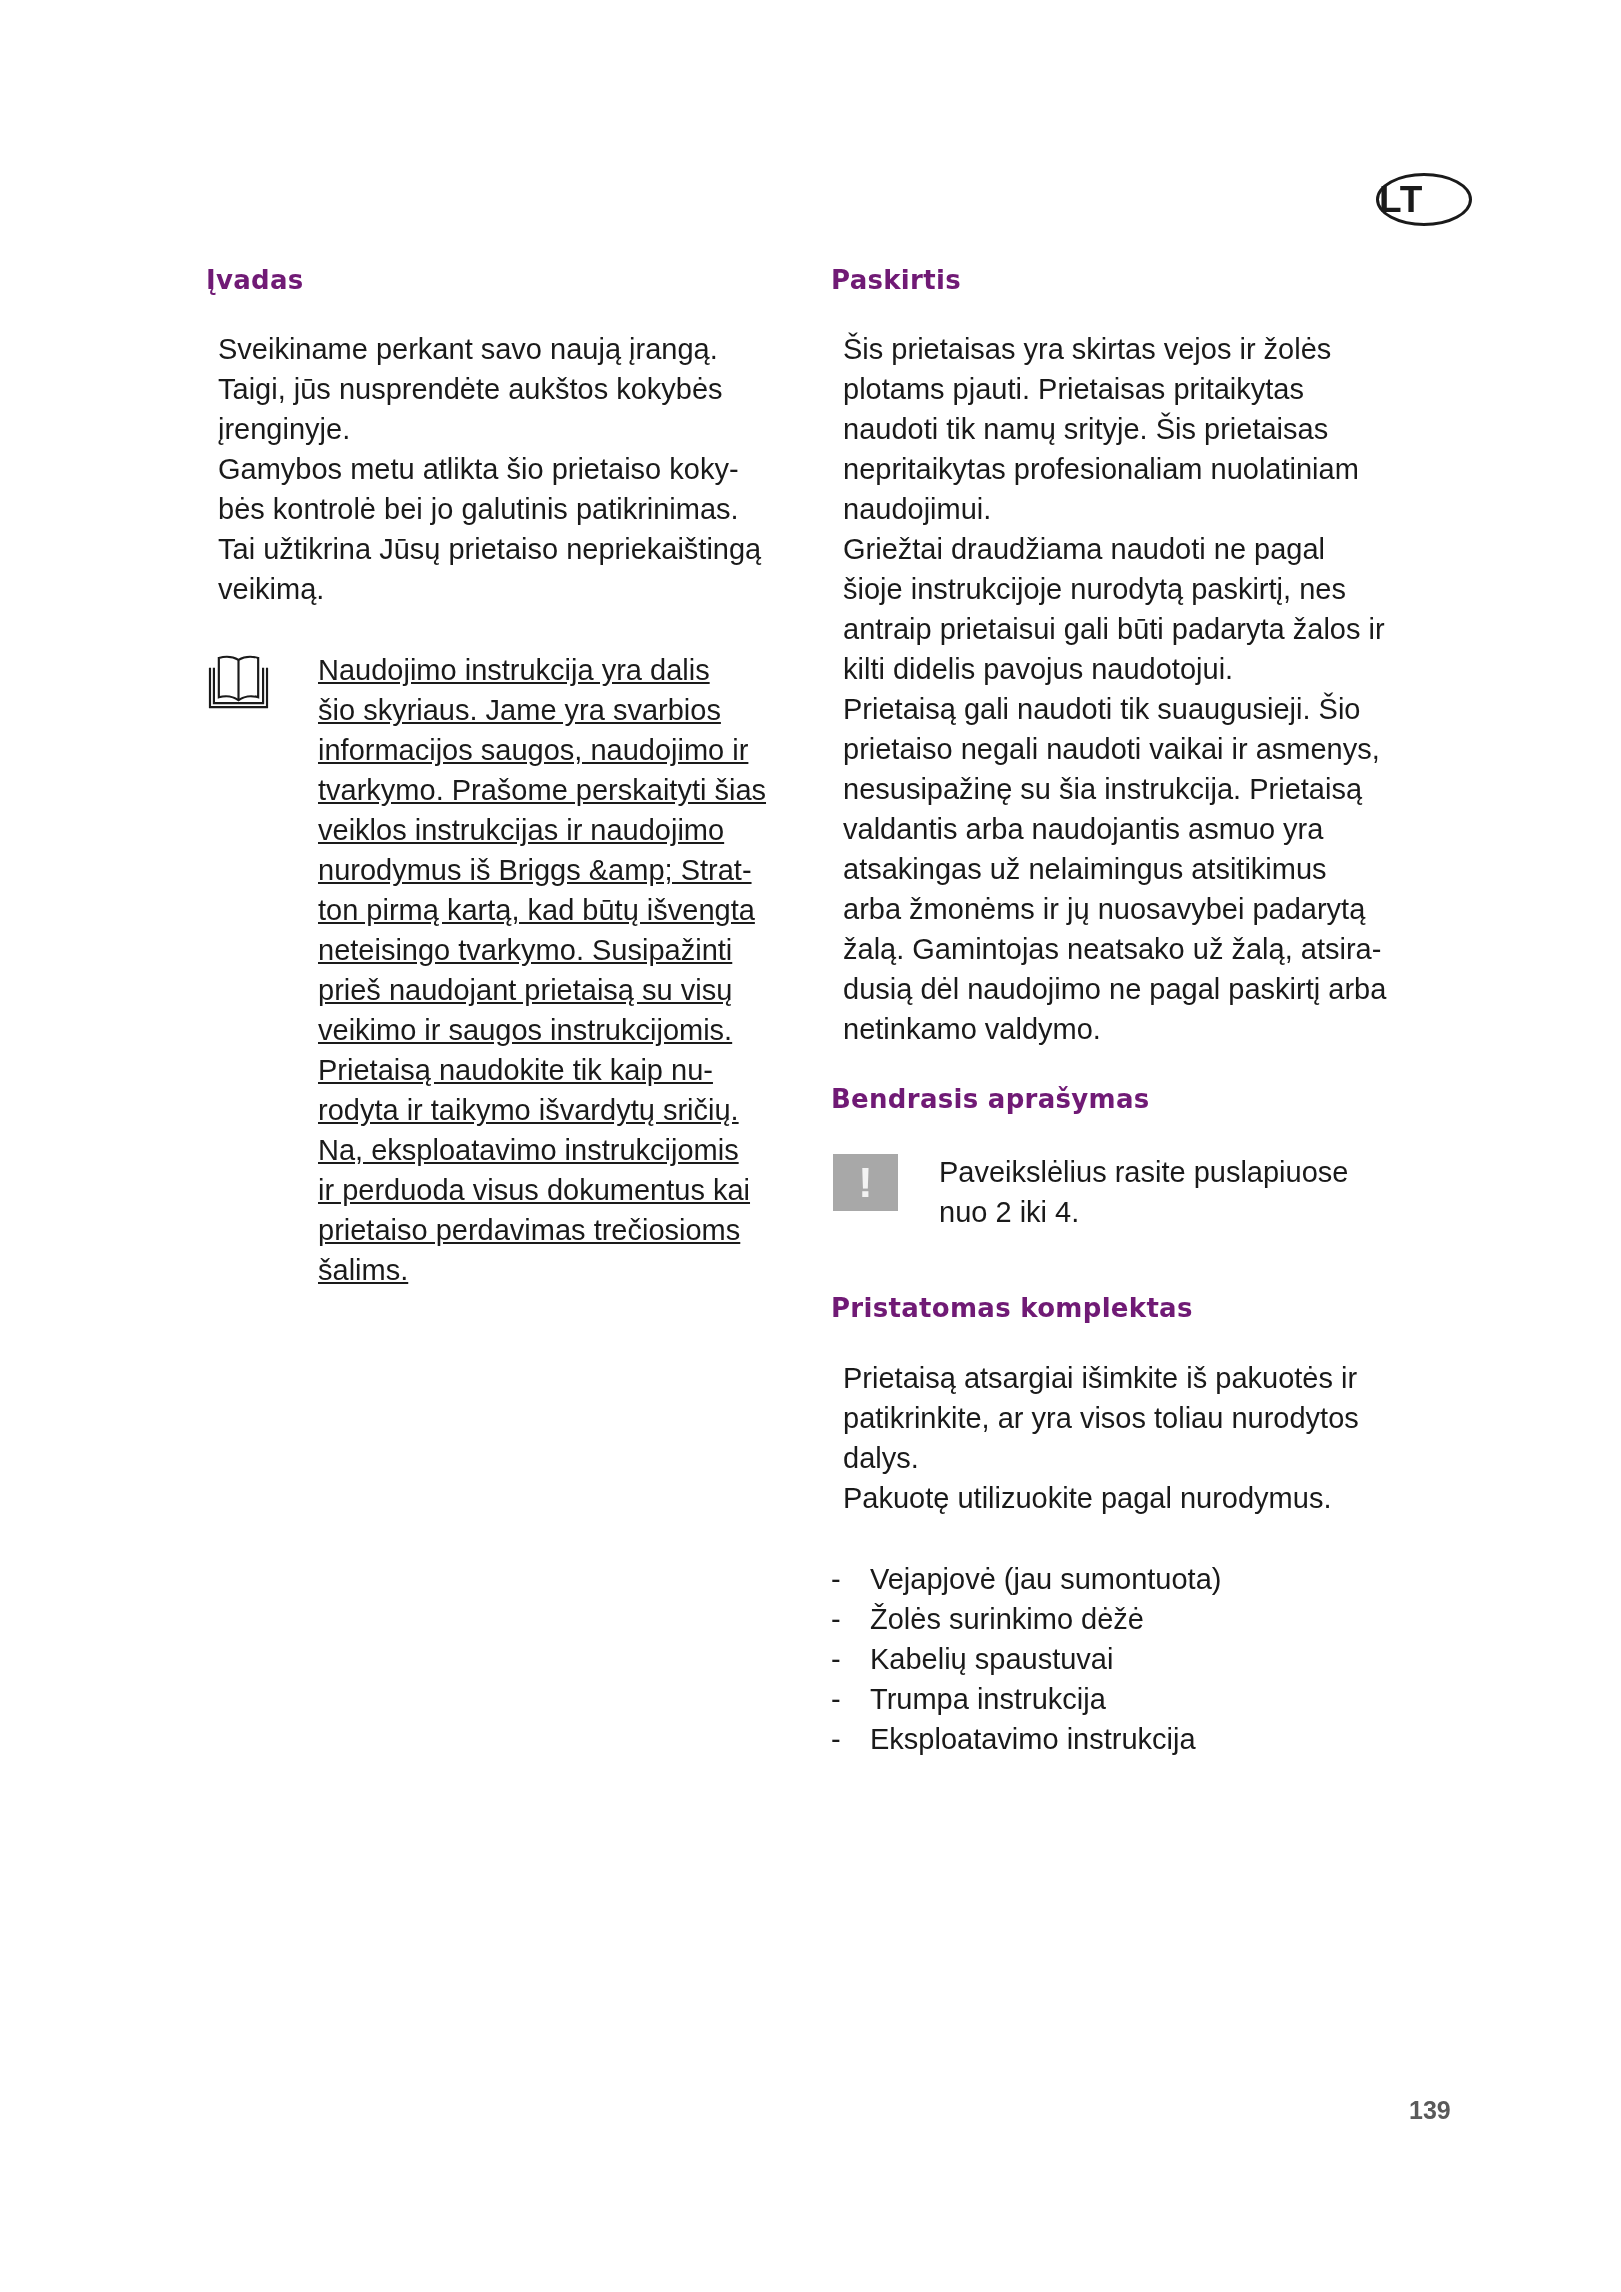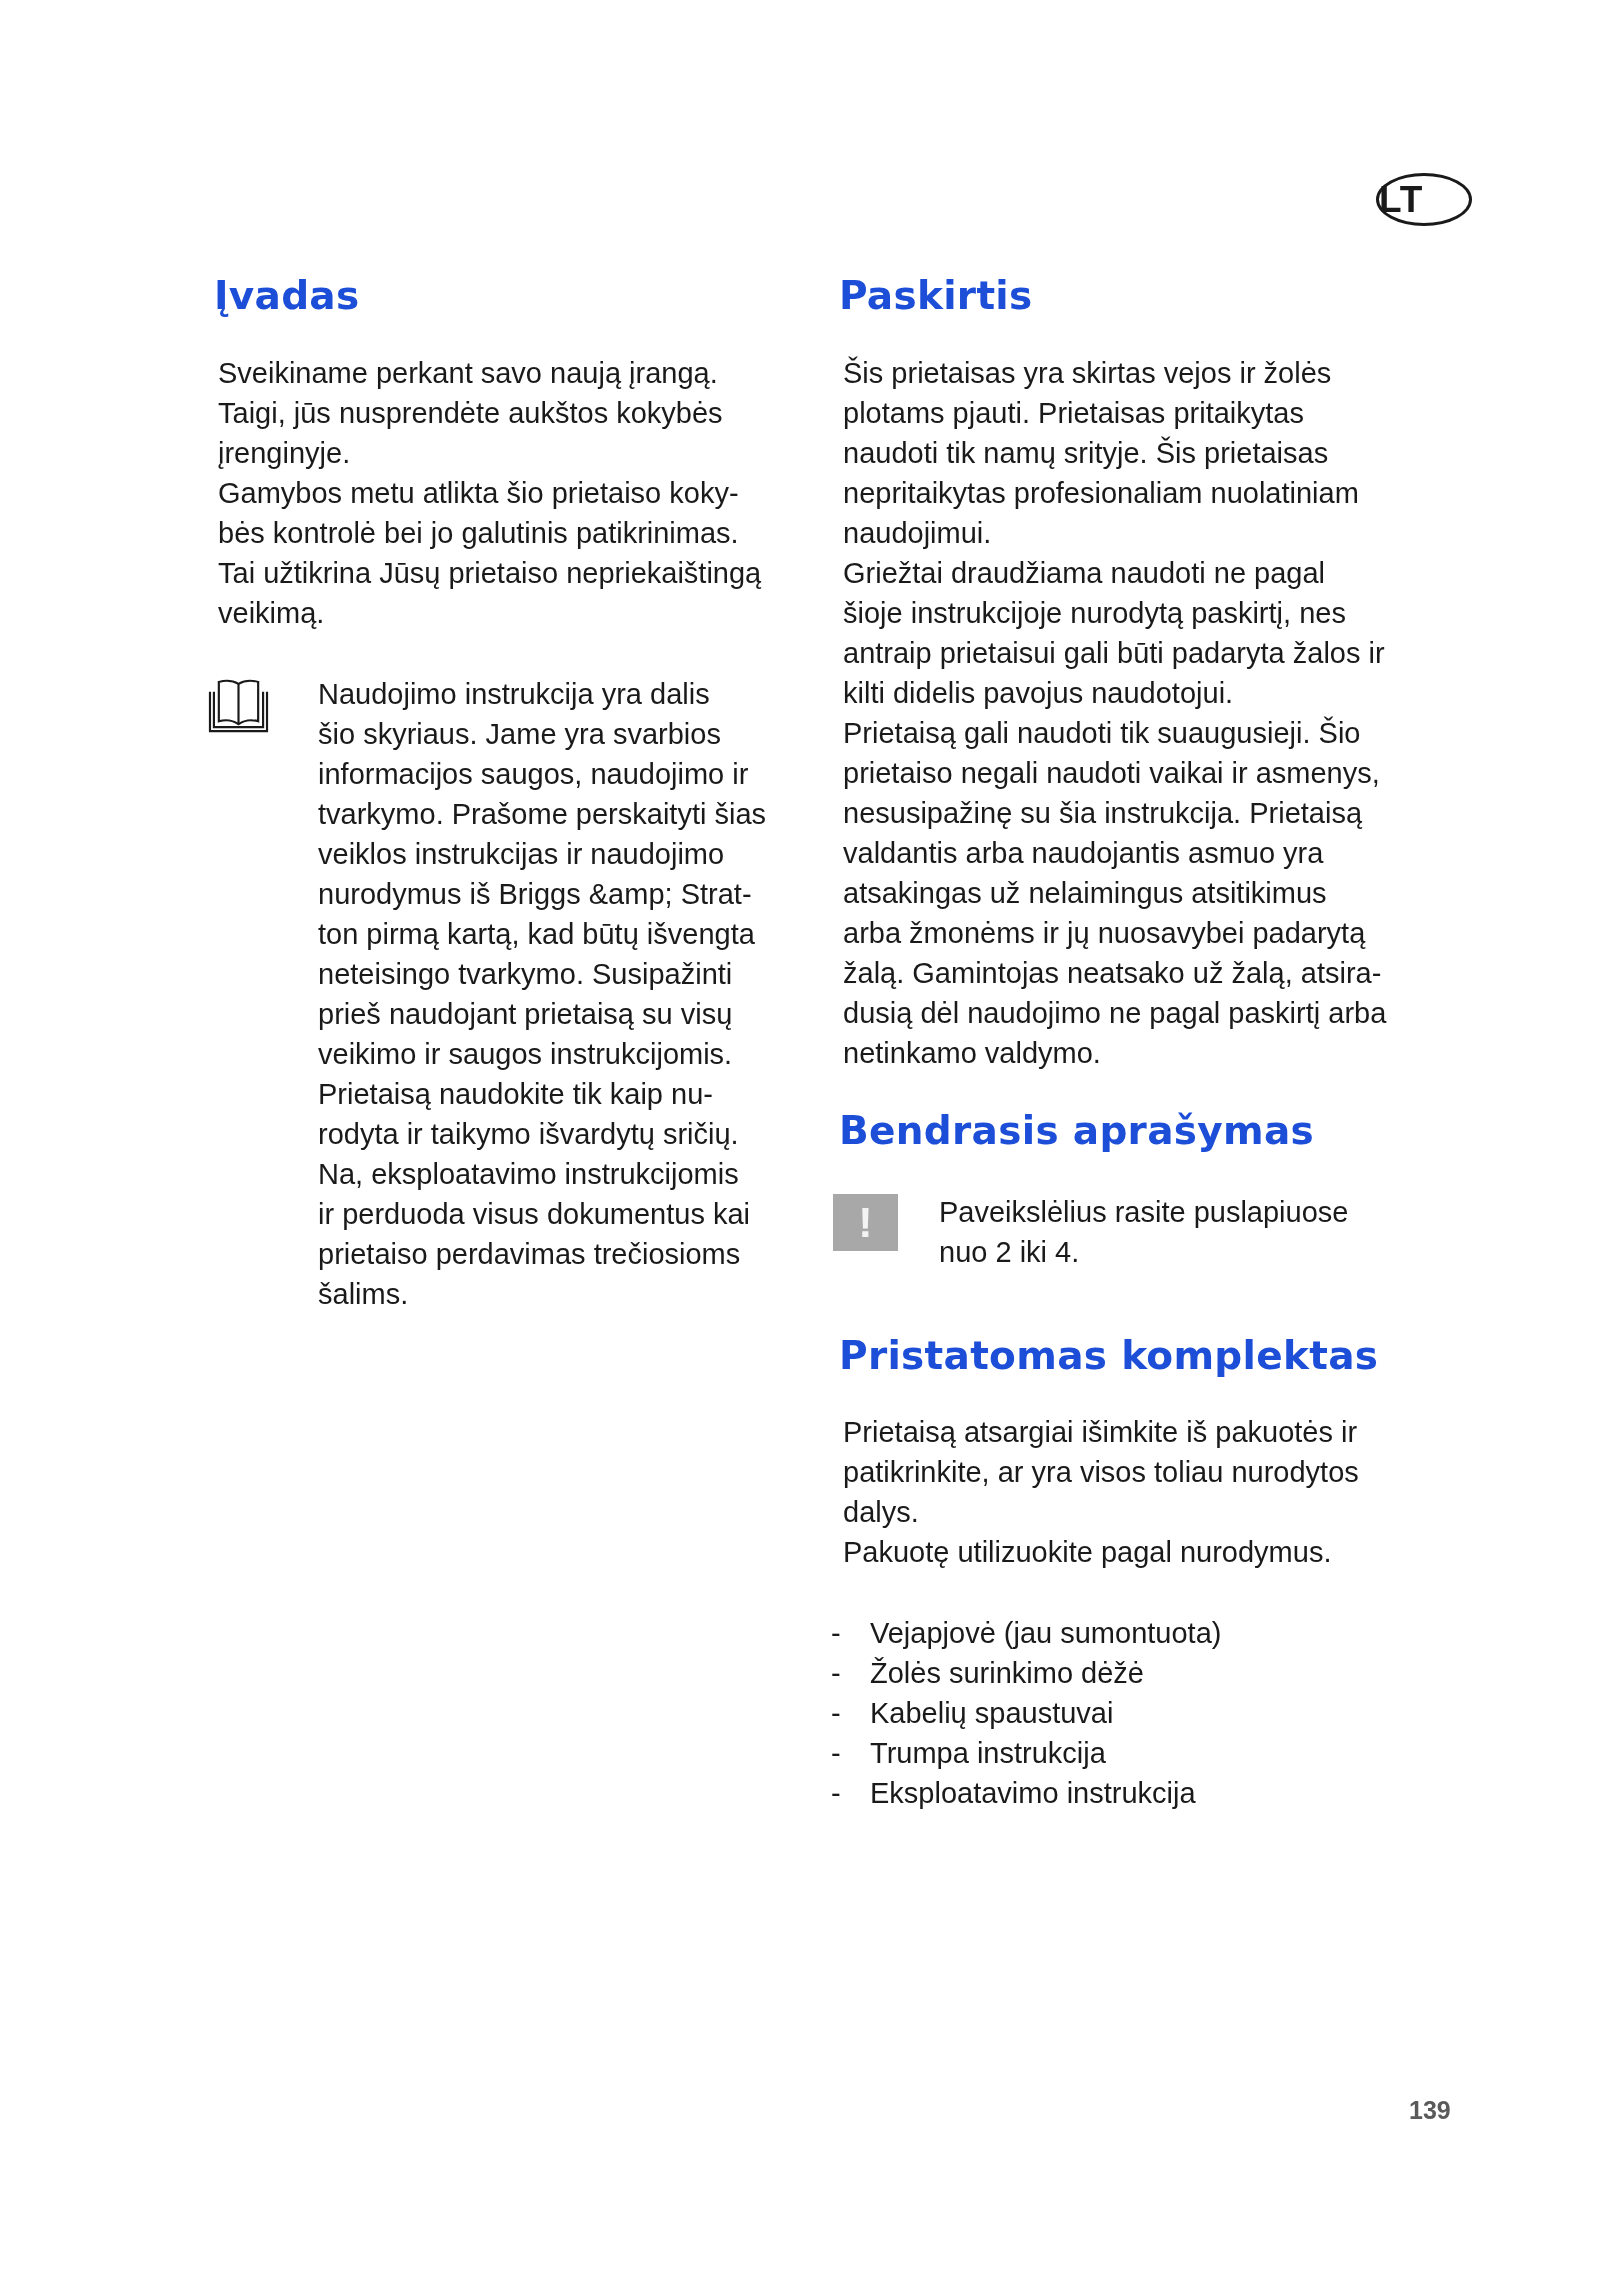--- a/index.html
+++ b/index.html
@@ -11,28 +11,28 @@
     position: absolute; left: 1376px; top: 173px; width: 96px; height: 53px;
     border: 3.9px solid #1a1a1a; border-radius: 50%; box-sizing: border-box;
     display: flex; align-items: center; justify-content: flex-start;
     font-family: "Liberation Sans", sans-serif; font-weight: bold; font-size: 37px; color: #1a1a1a;
     letter-spacing: 1px;
   }
   .col { position: absolute; }
   .col-left { left: 206px; top: 265px; width: 627px; }
   .col-right { left: 831px; top: 265px; width: 627px; }
   h2 {
-    margin: 8px; font-family: "DejaVu Sans", sans-serif; font-weight: bold;
-    font-size: 39px; color: #1d4ed8; letter-spacing: 0.3px; line-height: 1.2;
+    margin: 0; font-family: "DejaVu Sans", sans-serif; font-weight: bold;
+    font-size: 26px; color: #701a75; letter-spacing: 0.3px; line-height: 1.2;
   }
   p.body {
     margin: 12px; font-size: 29px; line-height: 40px; color: #1a1a1a;
     white-space: pre-line;
   }
-  .note-book { position: relative; margin-top: 41px; padding-left: 100px; }
+  .note-book { position: relative; margin-top: 41px; padding-left: 100px; text-decoration: underline; }
   .note-book .icon { position: absolute; left: 0; top: 3.9px; width: 65px; height: 59px; }
   .note-warn { position: relative; margin-top: 37px; padding-left: 96px; }
   .note-warn .icon {
     position: absolute; left: 2px; top: 2px; width: 65px; height: 57px; background: #a8a8a8;
     display: flex; align-items: center; justify-content: center;
   }
   .note-warn .icon span { color: #f3f3f3; font-weight: bold; font-size: 43px; font-family: "Liberation Sans", sans-serif; line-height: 1; }
   ul.items { list-style: none; margin: 41px 0 0 0; padding: 0; }
   ul.items li { font-size: 29px; line-height: 40px; display: flex; }
   ul.items li .dash { width: 39px; flex: none; }

